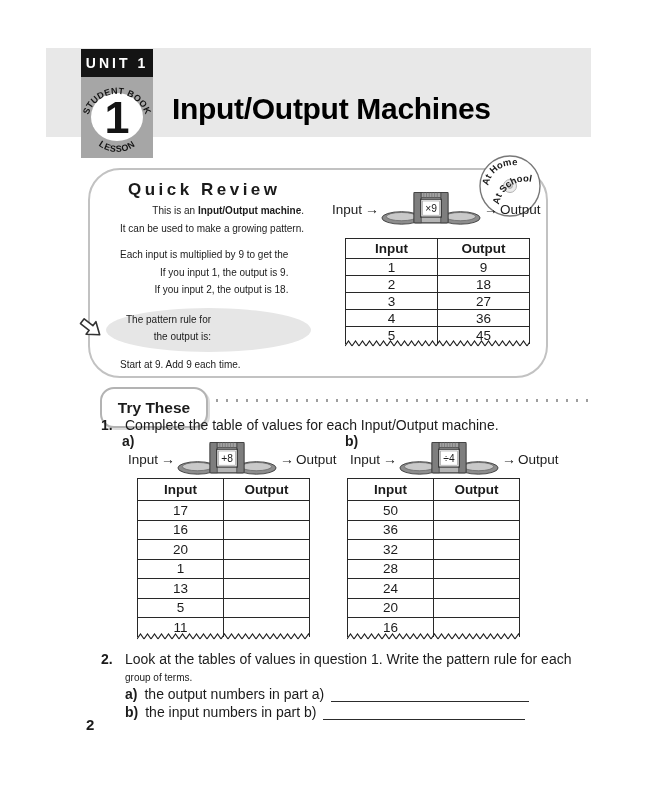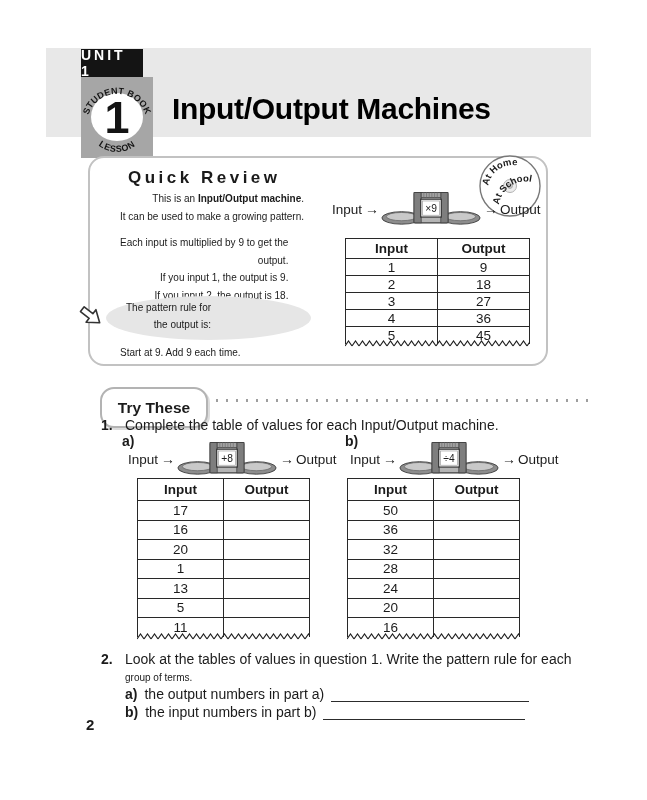--- a/index.html
+++ b/index.html
@@ -53,52 +53,51 @@
     <pattern id="zz" width="7" height="7" patternUnits="userSpaceOnUse">
       <path d="M0 6 L3.5 1 L7 6" fill="none" stroke="#222" stroke-width="1.2"></path>
     </pattern>
   </defs>
 </svg>
 
 <div class="page">
 
   <div class="abs banner" style="left:46px; top:48px; width:545px; height:89px;"></div>
 
-  <div class="abs unit-box" style="left:81px; top:49px; width:62px; height:28px;">UNIT 1</div>
+  <div class="abs unit-box" style="left:81px; top:49px; width:72px; height:28px;">UNIT 1</div>
 
   <div class="abs badge-box" style="left:81px; top:77px; width:72px; height:81px;">
     <svg viewBox="0 0 72 81" width="72" height="81">
       <defs>
         <path id="sb-arc-top" d="M 6 47 A 30 30 0 0 1 66 47"></path>
         <path id="sb-arc-bottom" d="M 9 58 A 30 30 0 0 0 63 58"></path>
       </defs>
       <ellipse cx="36" cy="40" rx="26" ry="24" fill="#ffffff"></ellipse>
       <text x="36" y="56" text-anchor="middle" font-size="45" font-weight="bold" fill="#141414">1</text>
       <text font-size="9" font-weight="bold" fill="#141414" letter-spacing="0.3">
         <textPath href="#sb-arc-top" startOffset="50%" text-anchor="middle">STUDENT BOOK</textPath>
       </text>
       <text font-size="9" font-weight="bold" fill="#141414" letter-spacing="0.5">
         <textPath href="#sb-arc-bottom" startOffset="50%" text-anchor="middle">LESSON</textPath>
       </text>
     </svg>
   </div>
 
   <div class="abs page-title" style="left:172px; top:92px;">Input/Output Machines</div>
 
-  <div class="abs qr-box" style="left:88px; top:156px; width:460px; height:210px;">
+  <div class="abs qr-box" style="left:88px; top:168px; width:460px; height:210px;border-radius:32px;">
     <div class="abs qr-heading" style="left:38px; top:10px;">Quick Review</div>
 
     <div class="abs txt" style="left:30px; top:32px;">
       <span>This is an </span><span class="b">Input/Output machine</span><span>.</span>
       <div>It can be used to make a growing pattern.</div>
     </div>
 
     <div class="abs txt" style="left:30px; top:76px;">
       <div>Each input is multiplied by 9 to get the</div>
-      <div>output.</div>
       <div>If you input 1, the output is 9.</div>
       <div>If you input 2, the output is 18.</div>
     </div>
 
     <div class="abs callout-ellipse" style="left:16px; top:138px; width:205px; height:44px;"></div>
     <div class="abs txt" style="left:36px; top:141px; line-height:17px;">
       <div>The pattern rule for</div>
       <div>the output is:</div>
     </div>
     <svg class="abs" style="left:-14px; top:146px;" width="30" height="30" viewBox="0 0 30 30">

